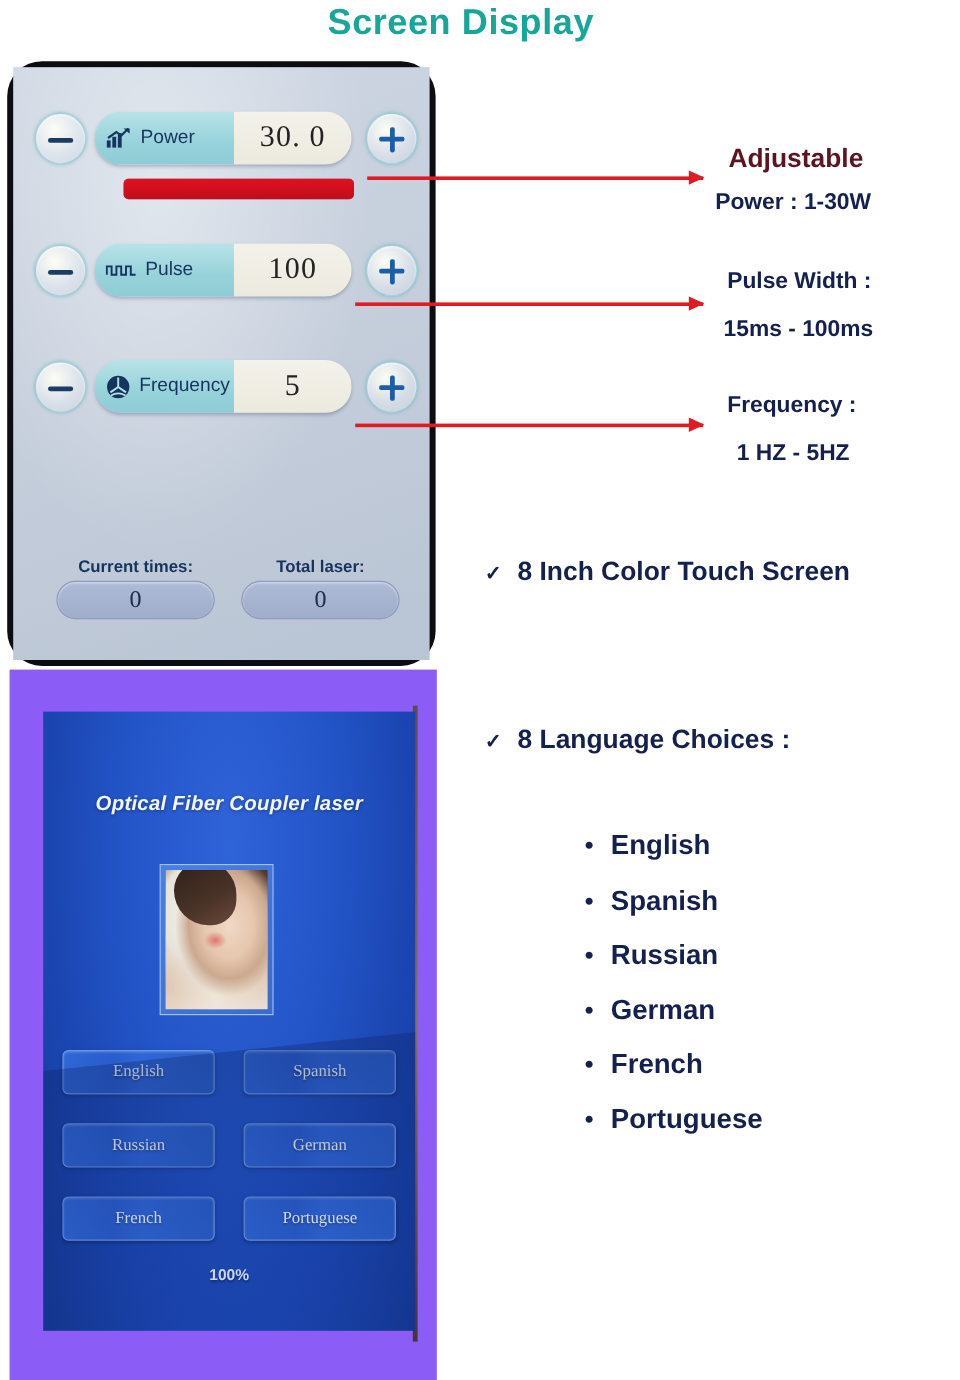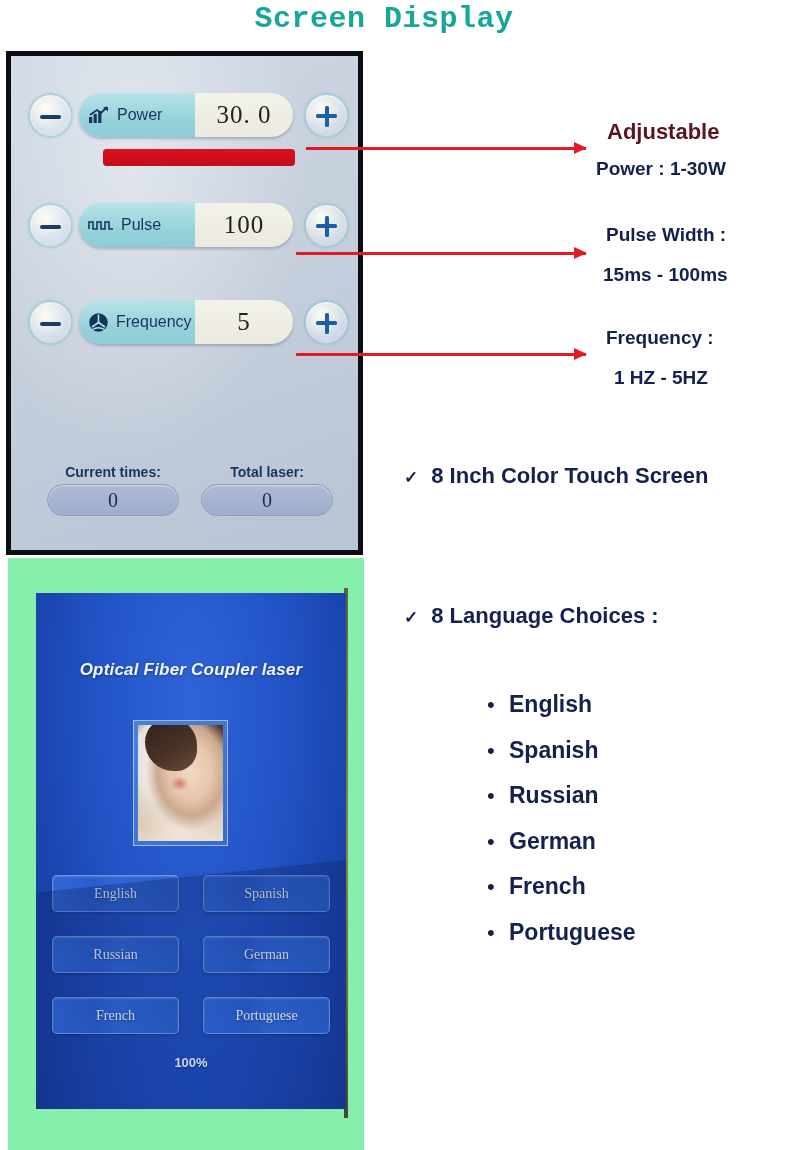--- a/index.html
+++ b/index.html
@@ -19,33 +19,33 @@
   #page-title {
     position: absolute;
     left: 0;
     top: 2px;
     width: 768px;
     text-align: center;
     font-size: 30px;
     font-weight: bold;
     color: #16a79a;
     letter-spacing: 0.5px;
-    font-family: Liberation Mono, monospace;
   }
 
   
   #top-device {
     position: absolute;
     left: 6px;
     top: 51px;
     width: 357px;
     height: 504px;
     background: #0b0d10;
     padding: 0;
     box-sizing: border-box;
+    border-radius: 29px;
   }
   #top-screen {
     position: absolute;
     left: 5px;
     top: 5px;
     width: 347px;
     height: 494px;
     background:
       radial-gradient(ellipse at 35% 20%, rgba(255,255,255,0.45) 0%, rgba(255,255,255,0) 55%),
       linear-gradient(160deg, #cdd6e2 0%, #c6cfdc 45%, #b9c4d4 100%);
@@ -316,21 +316,21 @@
     color: #14204e;
   }
 
   
   #bottom-device {
     position: absolute;
     left: 8px;
     top: 558px;
     width: 356px;
     height: 592px;
-    background: #86efac;
+    background: #8b5cf6;
   }
   #bottom-bezel-hl {
     position: absolute;
     right: 16px;
     top: 30px;
     width: 4px;
     height: 530px;
     background: linear-gradient(180deg, #5a4a22, #8a7434, #3a2f14);
     opacity: 0.85;
   }

